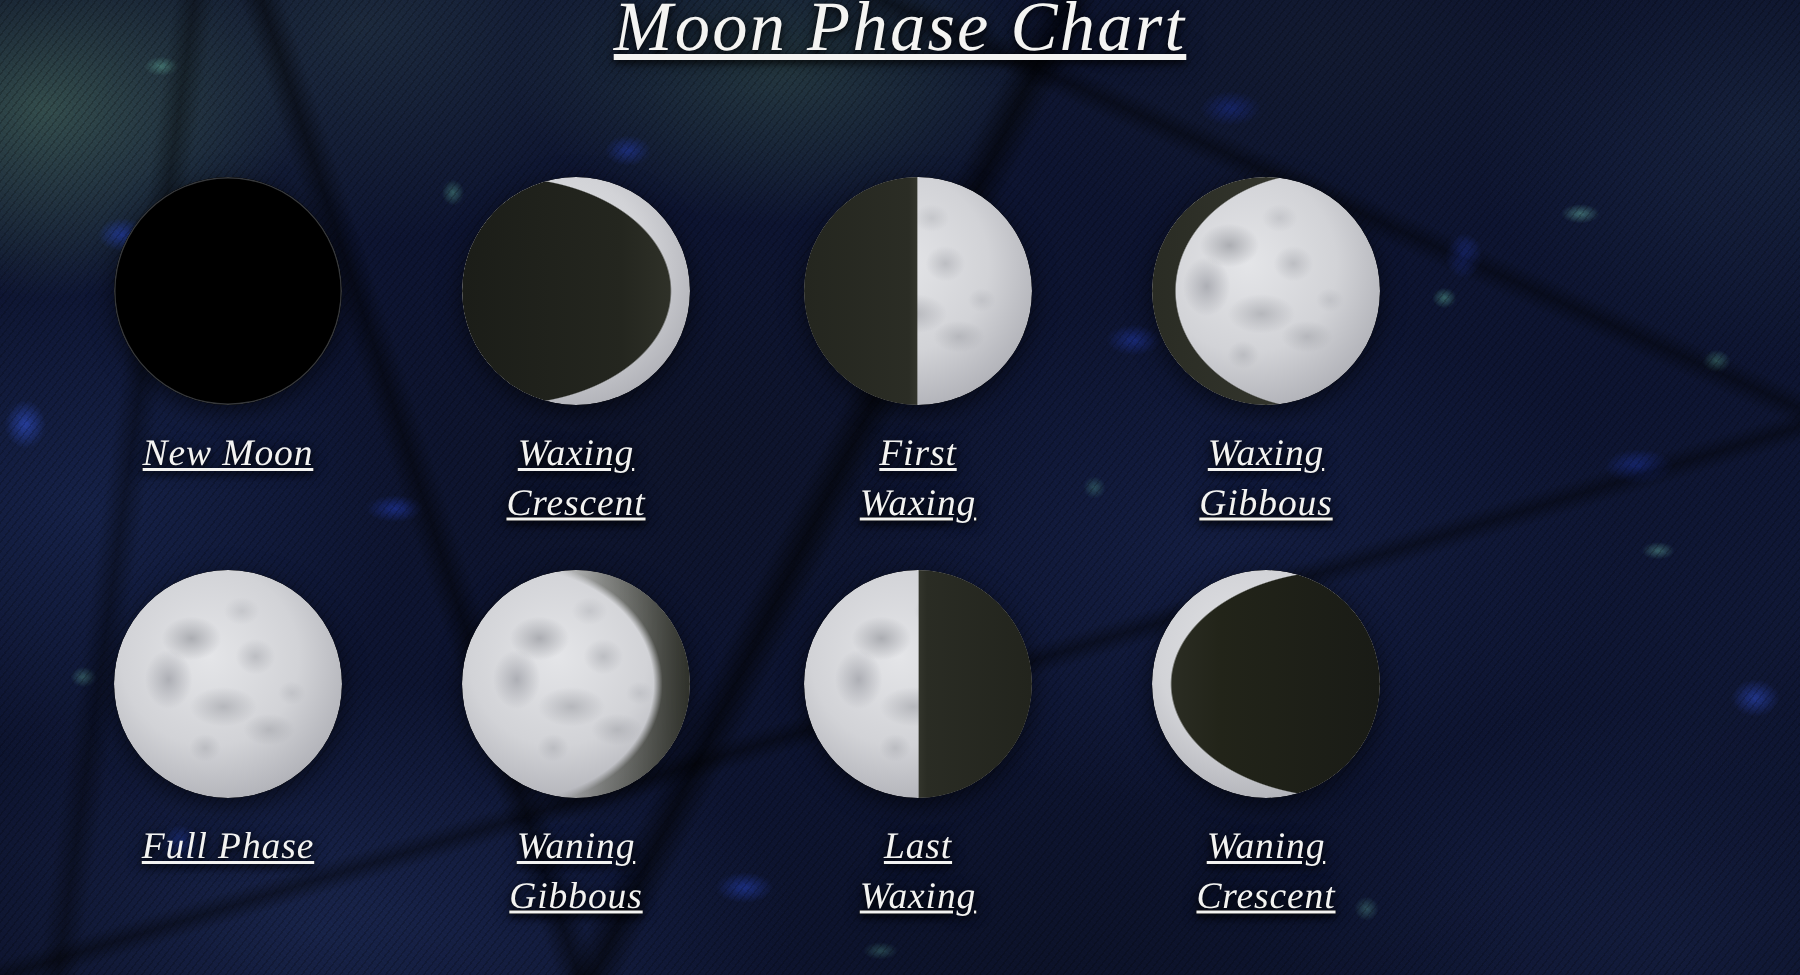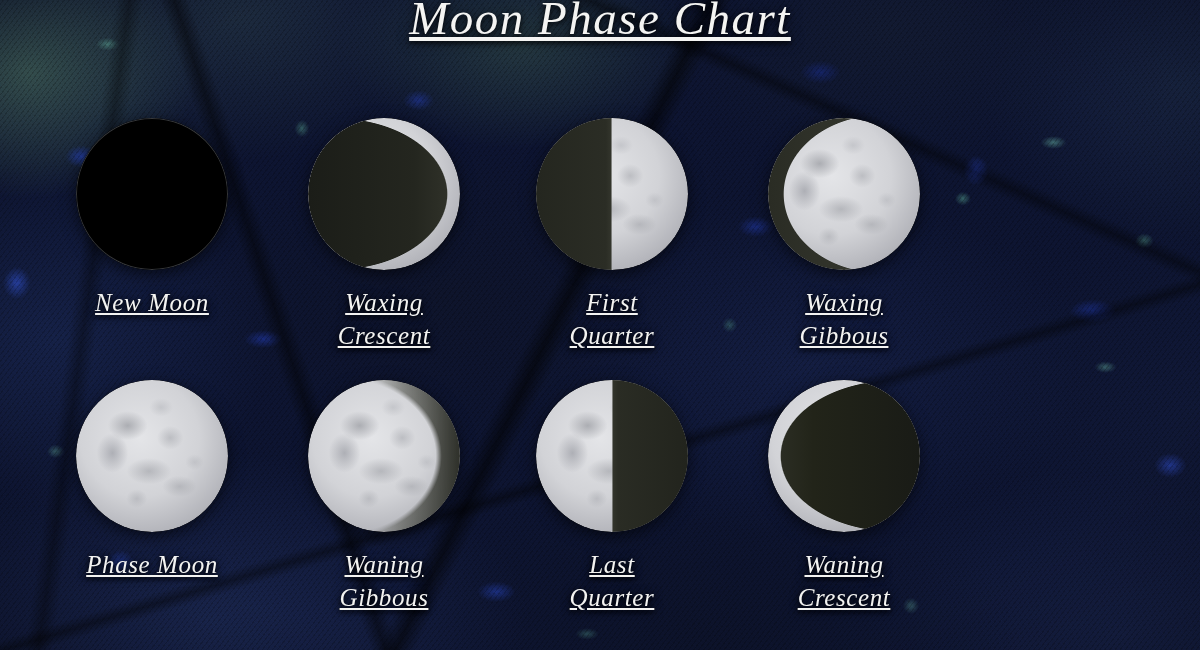--- a/index.html
+++ b/index.html
@@ -297,21 +297,21 @@
       </div>
 
       <div class="cell c2">
         <div class="moon-wrap ph-first">
           <div class="moon">
             <div class="surface"></div>
             <div class="shade"></div>
           </div>
         </div>
         <div class="label">First
-Quarter</div>
+Waxing</div>
       </div>
 
       <div class="cell c3">
         <div class="moon-wrap ph-wax-gib">
           <div class="moon">
             <div class="surface"></div>
             <div class="shade"></div>
           </div>
         </div>
         <div class="label">Waxing
@@ -322,21 +322,21 @@
 
     <div class="row row-2">
 
       <div class="cell c0">
         <div class="moon-wrap ph-full">
           <div class="moon">
             <div class="surface"></div>
             <div class="shade"></div>
           </div>
         </div>
-        <div class="label">Phase Moon</div>
+        <div class="label">Full Phase</div>
       </div>
 
       <div class="cell c1">
         <div class="moon-wrap ph-wan-gib">
           <div class="moon">
             <div class="surface"></div>
             <div class="shade"></div>
           </div>
         </div>
         <div class="label">Waning
@@ -344,21 +344,21 @@
       </div>
 
       <div class="cell c2">
         <div class="moon-wrap ph-last">
           <div class="moon">
             <div class="surface"></div>
             <div class="shade"></div>
           </div>
         </div>
         <div class="label">Last
-Quarter</div>
+Waxing</div>
       </div>
 
       <div class="cell c3">
         <div class="moon-wrap ph-wan-cres">
           <div class="moon">
             <div class="surface"></div>
             <div class="shade"></div>
           </div>
         </div>
         <div class="label">Waning

